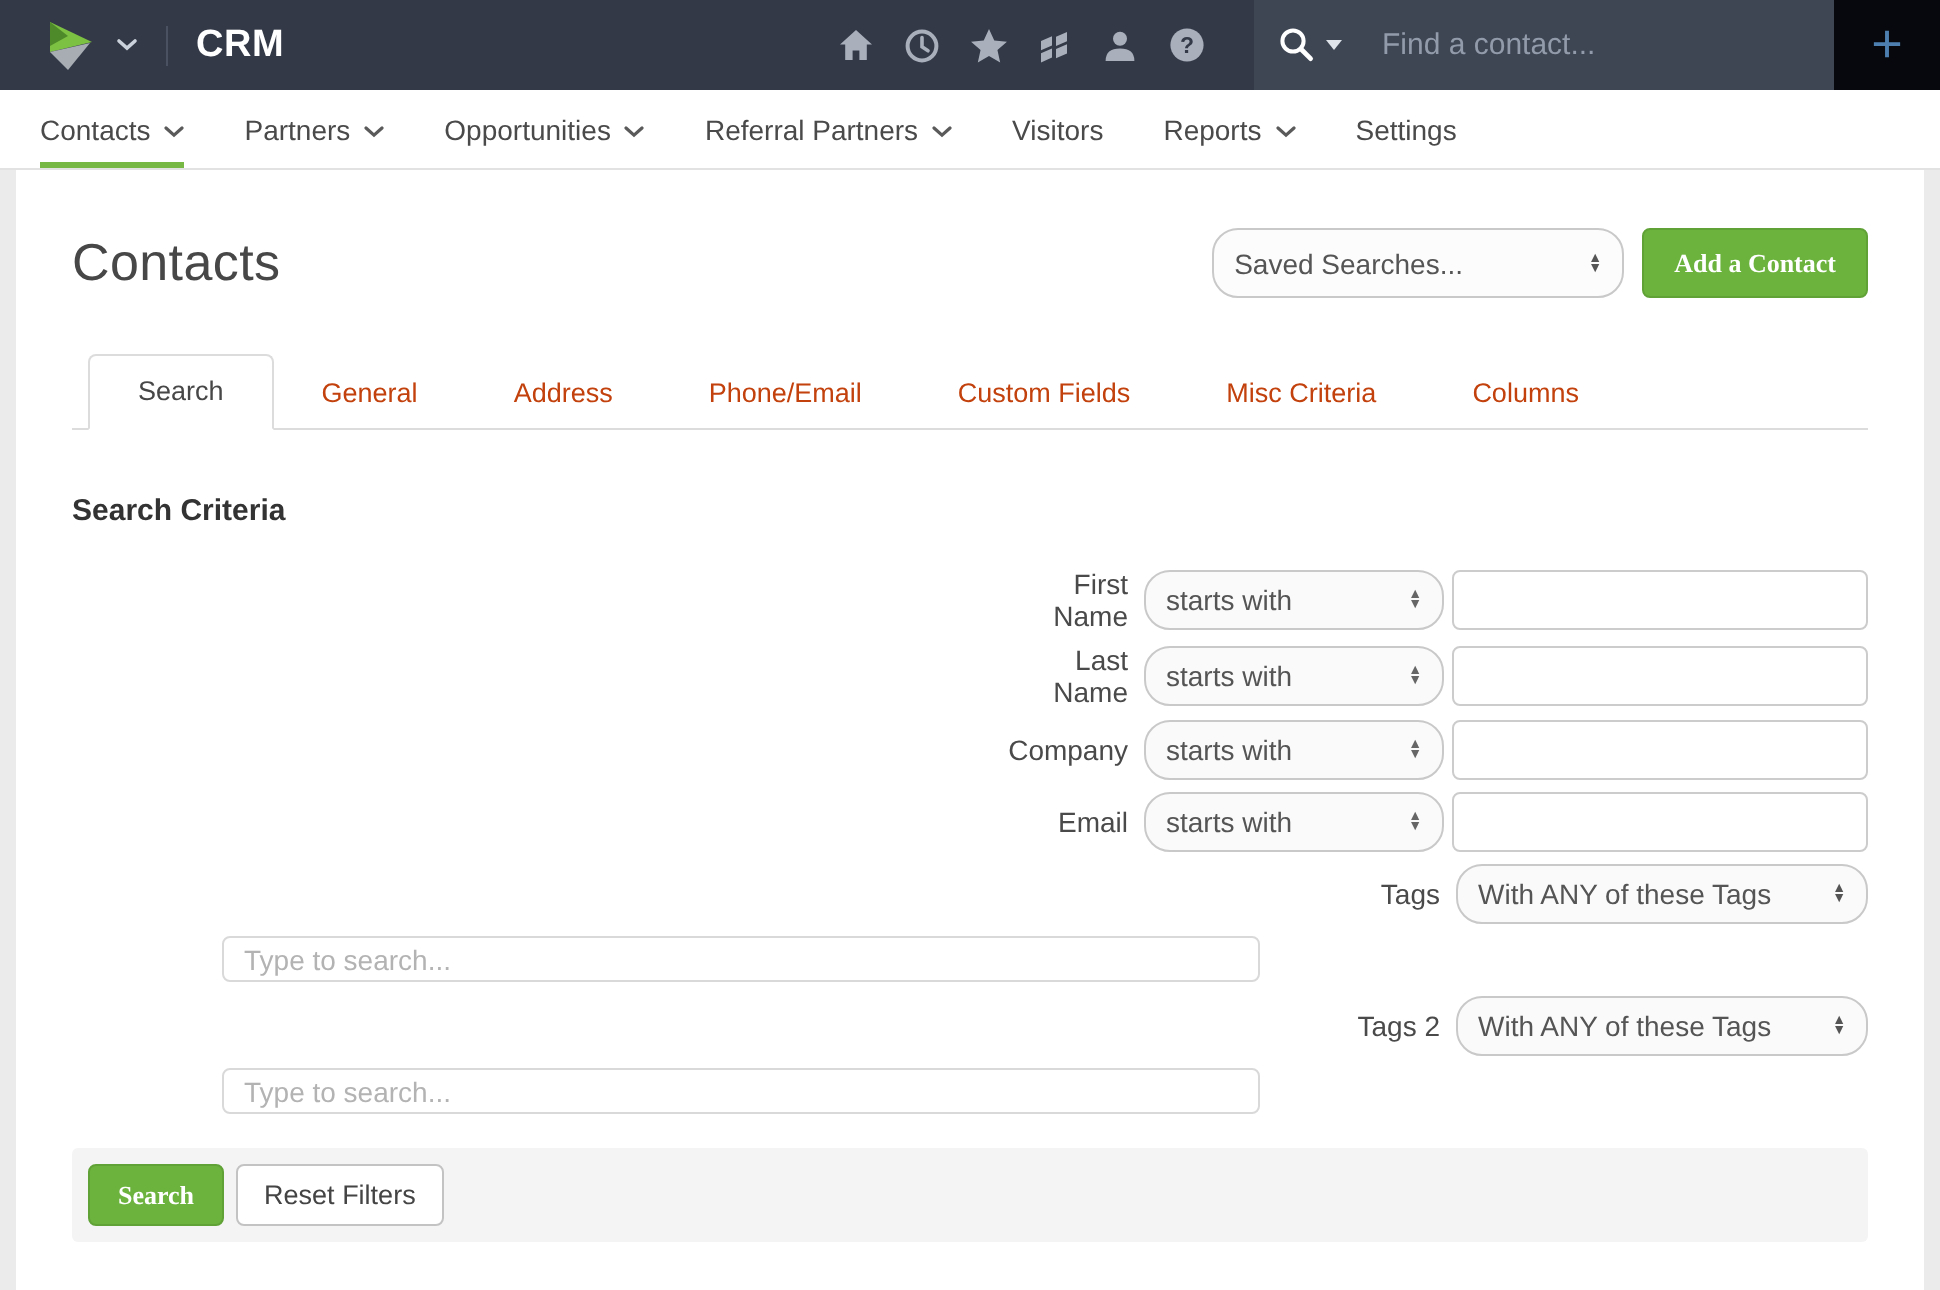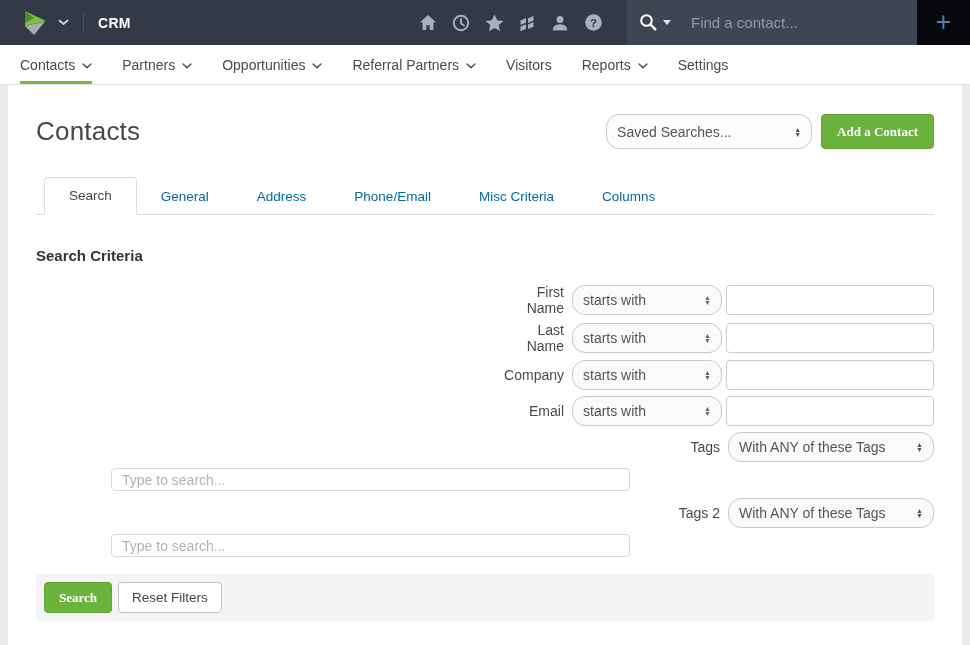--- a/index.html
+++ b/index.html
@@ -11,21 +11,21 @@
     -webkit-font-smoothing:antialiased;
   }
   .app { width:970px; height:645px; display:flex; flex-direction:column; }
 
   
   .topbar { height:45px; background:#333947; display:flex; align-items:stretch; flex:0 0 45px; }
   .brand-area { display:flex; align-items:center; padding-left:22px; cursor:pointer; }
   .logo-svg { display:block; }
   .brand-chevron { margin-left:9px; display:flex; align-items:center; }
   .topbar-divider { width:1px; height:20px; background:#4a5261; margin:0 14px; align-self:center; }
-  .brand-text { color:#fff; font-weight:bold; font-size:14px; letter-spacing:.3px; }
+  .brand-text { color:#fff; font-weight:bold; font-size:19px; letter-spacing:.3px; }
   .topbar-spacer { flex:1; }
   .topbar-icons { display:flex; align-items:center; gap:13px; padding-right:24px; }
   .tb-icon { display:flex; align-items:center; justify-content:center; width:20px; height:20px; cursor:pointer; }
   .tb-search { width:290px; background:#3e4654; display:flex; align-items:center; padding:0 12px; }
   .search-glyph { display:flex; align-items:center; cursor:pointer; }
   .search-caret { width:0; height:0; border-left:4px solid transparent; border-right:4px solid transparent; border-top:5px solid #dfe4ea; margin-left:5px; }
   .tb-search input { flex:1; background:transparent; border:none; outline:none; color:#fff; font-size:15px; margin-left:20px; font-family:"Liberation Sans",sans-serif; }
   .tb-search input::placeholder { color:#929baa; }
   .tb-plus { width:53px; background:#06080d; display:flex; align-items:center; justify-content:center; color:#4d80b1; font-size:27px; font-weight:400; cursor:pointer; line-height:1; }
 
@@ -46,21 +46,21 @@
   .fake-select { background:#fcfcfc; border:1px solid #c9c9c9; border-radius:13px; height:35px; display:flex; align-items:center; padding:0 10px; cursor:pointer; color:#555; font-size:14px; }
   .fake-select .sel-text { flex:1; }
   .updown { display:flex; flex-direction:column; align-items:center; line-height:5px; font-size:7px; color:#555; margin-left:12px; }
   .saved-select { width:206px; }
 
   .btn-green { background:#6cb33e; border:1px solid #60a236; border-radius:4px; color:#fff; font-size:13px; font-weight:bold; cursor:pointer; font-family:Liberation Serif, serif; }
   .add-contact-btn { height:35px; padding:0 15px; }
 
   
   .tabs { display:flex; align-items:flex-end; border-bottom:1px solid #dcdcdc; margin-top:27px; padding-left:8px; }
-  .tab { font-size:13.5px; color:#0369a1; padding:10px 24px 11px; cursor:pointer; position:relative; bottom:-1px; }
+  .tab { font-size:13.5px; color:#c2410c; padding:10px 24px 11px; cursor:pointer; position:relative; bottom:-1px; }
   .tab.active { color:#474747; background:#fff; border:1px solid #dcdcdc; border-bottom:1px solid #fff; border-radius:4px 4px 0 0; }
 
   
   .criteria-title { font-size:15px; font-weight:bold; color:#333; margin-top:32px; }
   .form { margin-top:20px; }
   .frow { display:flex; align-items:center; margin-bottom:6px;justify-content:flex-end; }
   .flabel { width:67px; text-align:right; margin-right:8px; font-size:14px; color:#4a4a4a; flex:0 0 67px; }
   .op-select { width:150px; height:30px; background:#fafafa; }
   .op-select .updown { color:#666; }
   .txt-input { width:208px; height:30px; border:1px solid #ccc; border-radius:4px; margin-left:4px; padding:0 8px; font-size:14px; color:#333; outline:none; font-family:"Liberation Sans",sans-serif; }
@@ -217,20 +217,21 @@
           </div>
           <button class="btn-green add-contact-btn">Add a Contact</button>
         </div>
       </div>
 
       <div class="tabs">
         <div class="tab active">Search</div>
         <div class="tab">General</div>
         <div class="tab">Address</div>
         <div class="tab">Phone/Email</div>
+        <div class="tab">Custom Fields</div>
         <div class="tab">Misc Criteria</div>
         <div class="tab">Columns</div>
       </div>
 
       <div class="criteria-title">Search Criteria</div>
 
       <div class="form">
 
         <div class="frow">
           <span class="flabel">First Name</span>

